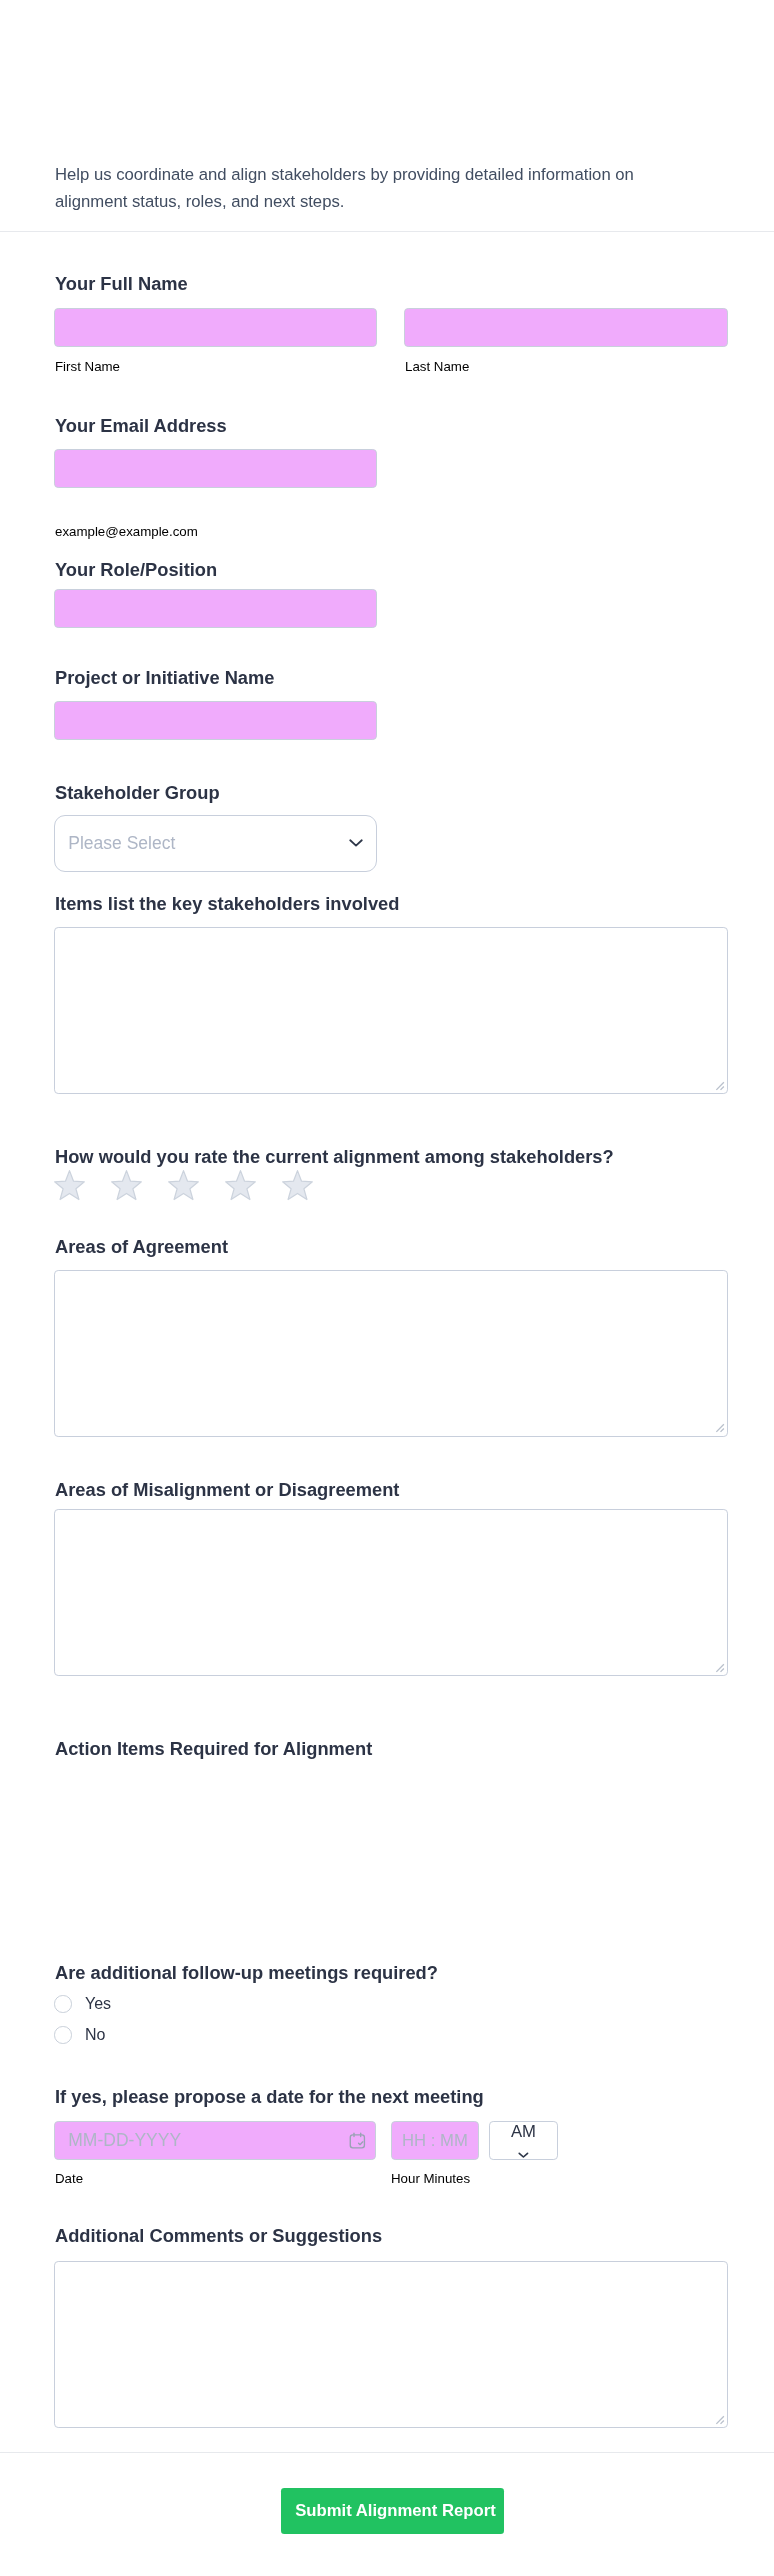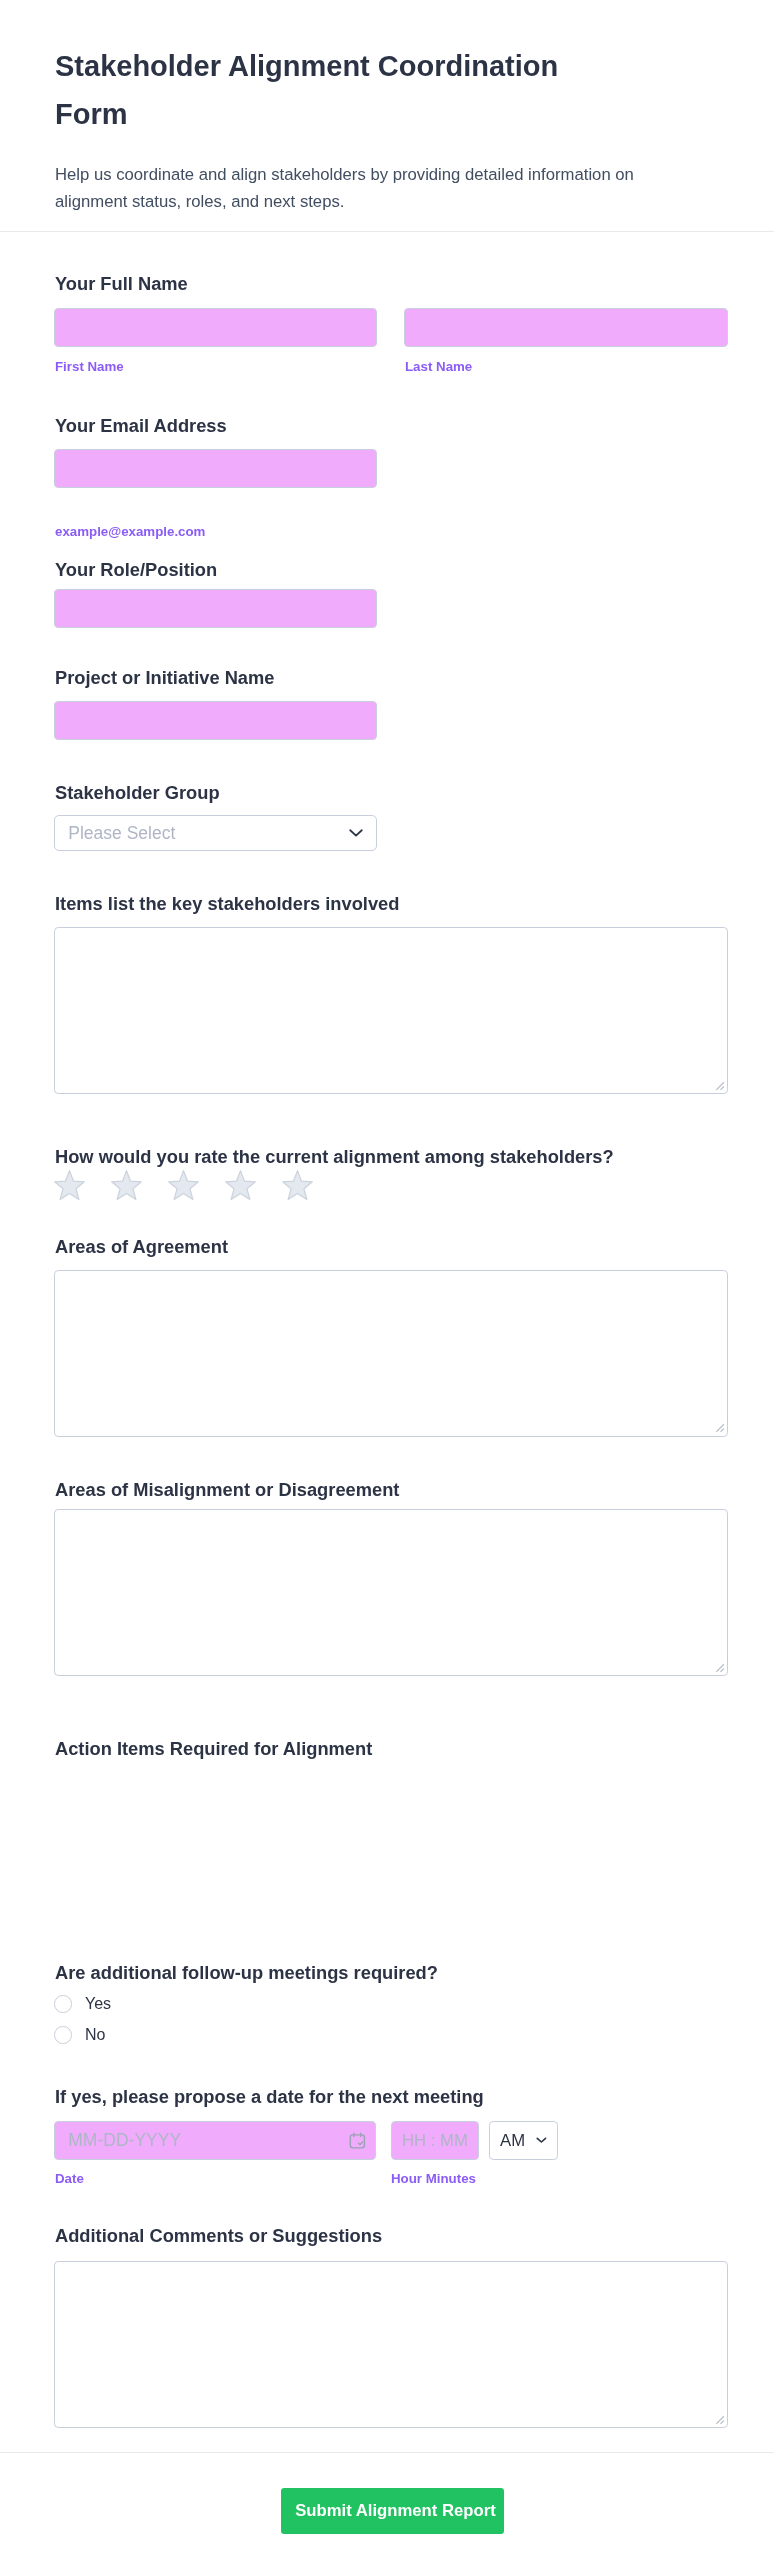--- a/index.html
+++ b/index.html
@@ -1,51 +1,47 @@
 <!DOCTYPE html>
 <html style="font-size:13.3px"><head>
 <meta charset="utf-8">
 <style>
   html,body{margin:0;padding:0;background:#ffffff;}
   #page{position:relative;width:774px;height:2576px;background:#ffffff;overflow:hidden;
         font-family:"Liberation Sans","DejaVu Sans",sans-serif;}
   .qlabel{position:absolute;left:55px;color:#2c3345;font-size:18.3px;line-height:21.6px;font-weight:700;white-space:nowrap;}
-  .sublabel{position:absolute;color:#8b5cf6;font-size:13.3px;line-height:16px;font-weight:700;white-space:nowrap;}
+  .sublabel{position:absolute;color:#000000;font-size:13.3px;line-height:16px;font-weight:400;white-space:nowrap;}
   .tinput{position:absolute;box-sizing:border-box;height:39px;background:#f0abfc;border:0.8px solid #c8cfdc;
           border-radius:4.2px;padding:0 13.3px;font-family:inherit;font-size:17.5px;color:#2c3345;outline:none;}
   .tinput::placeholder{color:#aeb6c6;opacity:1;}
   .tarea{position:absolute;box-sizing:border-box;background:#fff;border:0.8px solid #c8cfdc;border-radius:4.2px;
          left:54px;width:674px;height:167px;resize:none;padding:10px 13.3px;font-family:inherit;font-size:17.5px;color:#2c3345;outline:none;}
   .resize-handle{position:absolute;width:11.7px;height:11.7px;pointer-events:none;}
-  .selectbox{position:absolute;box-sizing:border-box;left:54px;width:323px;height:36px;background:#fff;
-             border:0.8px solid #c8cfdc;border-radius:5px;display:flex;align-items:center;padding:0 13.3px;cursor:pointer;}
+  .selectbox{position:absolute;box-sizing:border-box;left:54px;width:323px;height:57px;background:#fff;
+             border:0.8px solid #c8cfdc;border-radius:11px;display:flex;align-items:center;padding:0 13.3px;cursor:pointer;}
   .select-value{font-size:17.5px;color:#aeb6c6;flex:1;}
   .select-dark{color:#2c3345;}
   .chev{flex:none;}
   .divider{position:absolute;left:0;width:774px;height:0.8px;background:#e7e9ed;}
   .radio-circle{position:absolute;box-sizing:border-box;width:17.5px;height:17.5px;border:1.7px solid #c9d0da;
                 border-radius:50%;background:#fff;left:54px;cursor:pointer;}
   .radio-label{position:absolute;left:85px;color:#2c3345;font-size:16px;line-height:17.5px;}
   .stars{position:absolute;left:53px;top:1168px;display:flex;gap:24px;}
   .star{width:33px;height:35px;cursor:pointer;}
   #title{position:absolute;left:55px;top:42px;color:#2c3345;font-size:29px;line-height:48px;font-weight:700;}
   #subtitle{position:absolute;left:55px;top:161px;color:#414d61;font-size:16.7px;line-height:27px;font-weight:400;}
   #submit-btn{position:absolute;left:281px;top:2488px;width:223px;height:46px;background:#21c261;border:none;
               border-radius:3.3px;color:#ffffff;font-family:inherit;font-size:16.7px;font-weight:700;cursor:pointer;padding-left:12px;}
   .cal-icon{position:absolute;pointer-events:none;}
 </style>
 </head>
 <body>
 
 <div id="page">
 
-  <div id="title">
-    <div>Stakeholder Alignment Coordination</div>
-    <div>Form</div>
-  </div>
   <div id="subtitle">
     <div>Help us coordinate and align stakeholders by providing detailed information on</div>
     <div>alignment status, roles, and next steps.</div>
   </div>
   <div class="divider" style="top:231px;"></div>
 
   <div class="qlabel" style="top:273px;">Your Full Name</div>
   <input class="tinput" style="left: 54px; top: 308px; width: 323px;" type="text">
   <input class="tinput" style="left: 404px; top: 308px; width: 324px;" type="text">
   <div class="sublabel" style="left:55px;top:359px;">First Name</div>
@@ -122,21 +118,21 @@
   <input class="tinput" style="left: 54px; top: 2121px; width: 322px; padding-right: 37px;" type="text" placeholder="MM-DD-YYYY">
   <svg class="cal-icon" style="left:349px;top:2132px;" width="16.7" height="17.5" viewBox="0 0 20 21">
     <rect x="1.5" y="3.5" width="17" height="15.5" rx="3" fill="none" stroke="#98a2b3" stroke-width="1.6"></rect>
     <line x1="6" y1="1.5" x2="6" y2="5.5" stroke="#98a2b3" stroke-width="1.6" stroke-linecap="round"></line>
     <line x1="14" y1="1.5" x2="14" y2="5.5" stroke="#98a2b3" stroke-width="1.6" stroke-linecap="round"></line>
     <polyline points="11.5,13.5 13.2,15.2 16.5,11.8" fill="none" stroke="#98a2b3" stroke-width="1.6" stroke-linecap="round" stroke-linejoin="round"></polyline>
   </svg>
   <div class="sublabel" style="left:55px;top:2171px;">Date</div>
 
   <input class="tinput" style="left: 391px; top: 2121px; width: 88px; padding: 0px 10px; font-size: 16.7px;" type="text" placeholder="HH : MM">
-  <div class="selectbox" style="left:489px;top:2121px;width:69px;height:39px;padding:0 10px;border-radius:4.2px;">
+  <div class="selectbox" style="left:489px;top:2121px;width:69px;height:39px;padding:0 10px;border-radius:4.2px;flex-direction:column;">
     <span class="select-value select-dark" style="font-size:16.7px;">AM</span>
     <svg class="chev" width="10.8" height="6.7" viewBox="0 0 13 8">
       <polyline points="1.5,1.5 6.5,6 11.5,1.5" fill="none" stroke="#2e3749" stroke-width="2" stroke-linecap="round" stroke-linejoin="round"></polyline>
     </svg>
   </div>
   <div class="sublabel" style="left:391px;top:2171px;">Hour Minutes</div>
 
   <div class="qlabel" style="top:2225px;">Additional Comments or Suggestions</div>
   <textarea class="tarea" style="top: 2261px;"></textarea>
   <svg class="resize-handle" style="left:713px;top:2413px;" viewBox="0 0 14 14">

